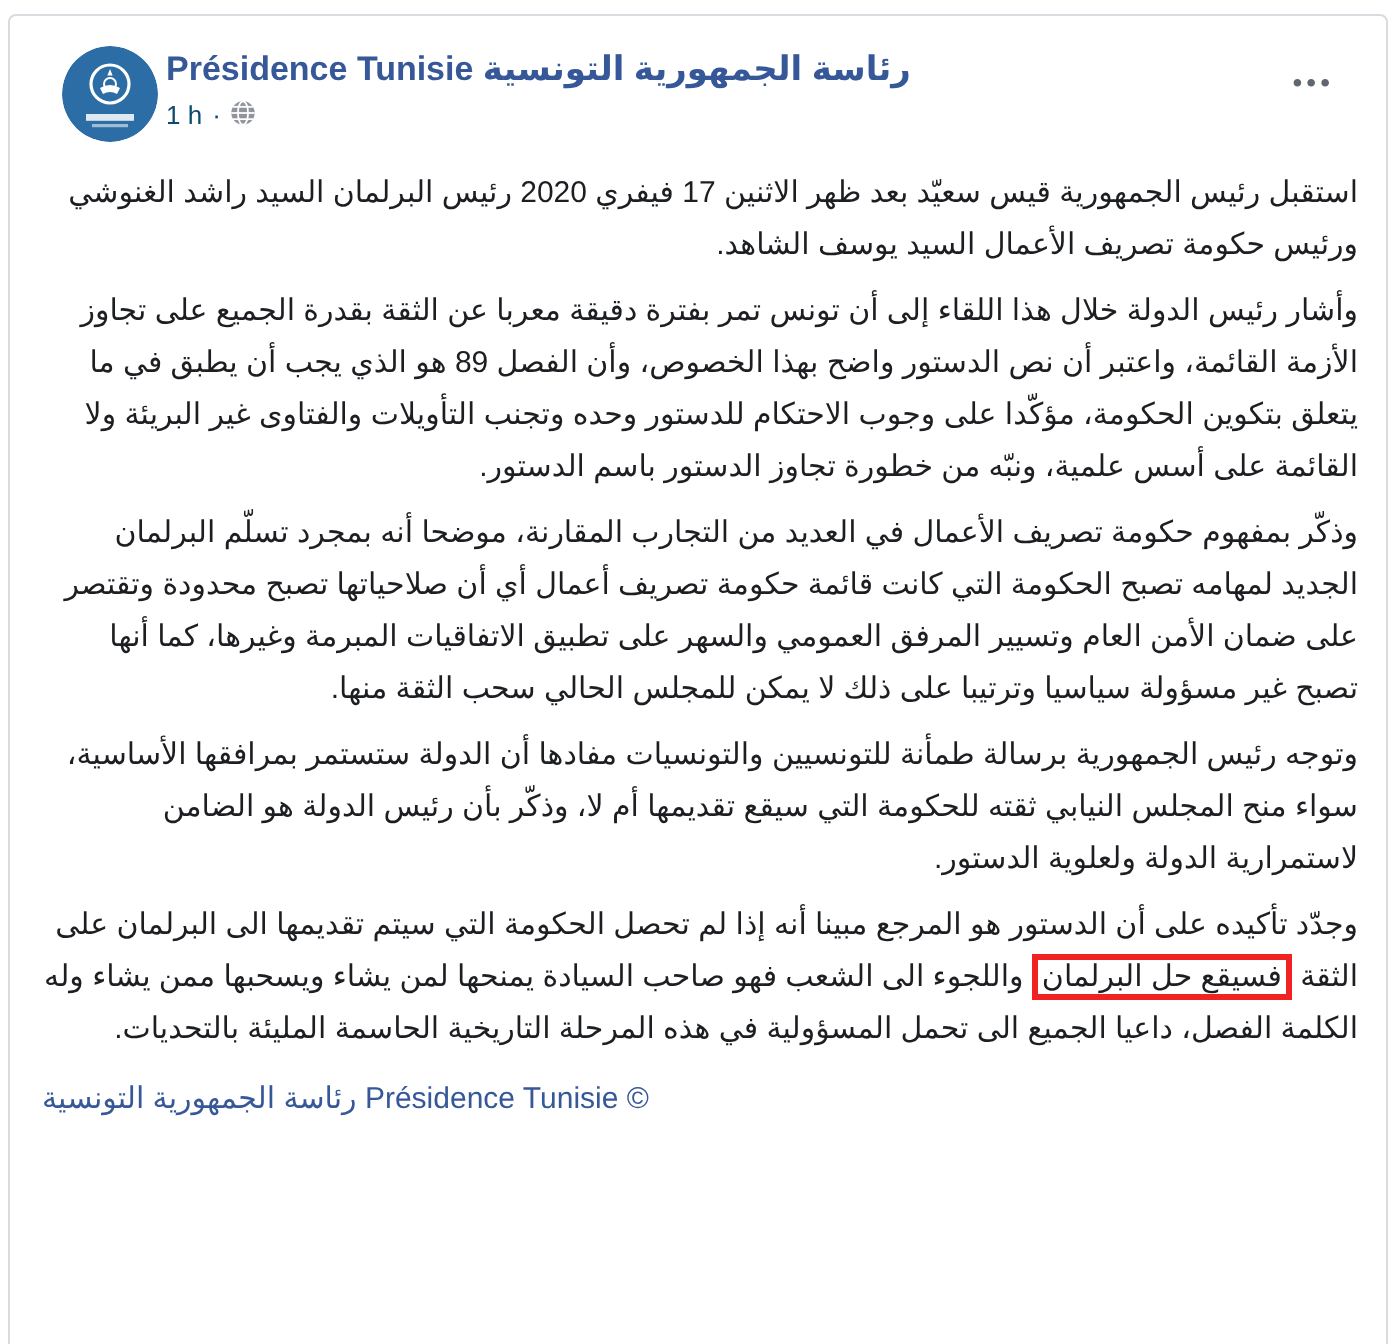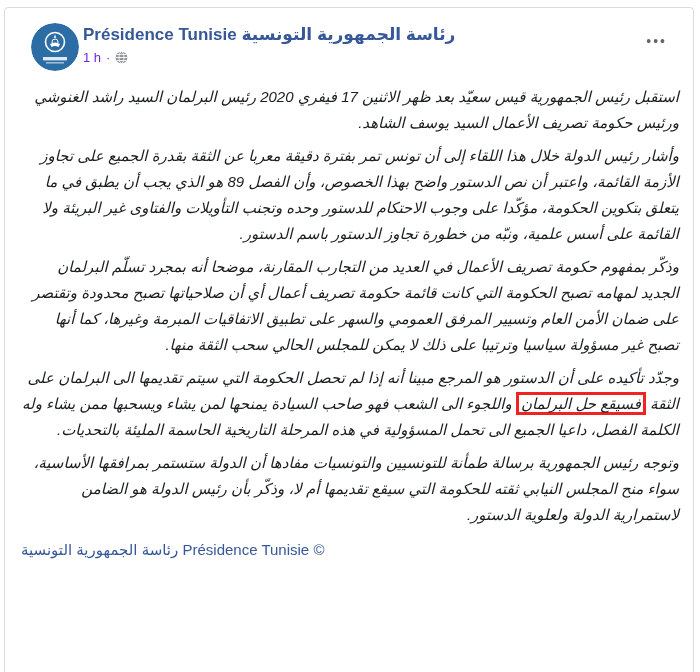--- a/index.html
+++ b/index.html
@@ -4,27 +4,27 @@
 <style>
   html,body{margin:0;padding:0;width:700px;height:672px;overflow:hidden;background:#ffffff;
     font-family:"Liberation Sans","DejaVu Sans",sans-serif;}
   .card{position:absolute;left:4px;top:7px;width:690px;height:690px;background:#fff;
     border:1px solid #d8dbdf;border-radius:4px 4px 0 0;box-sizing:border-box;}
   .header{position:relative;padding:15px 20px 0 26px;display:flex;align-items:flex-start;}
   .avatar{width:48px;height:48px;border-radius:50%;overflow:hidden;flex:0 0 48px;cursor:pointer;}
   .head-text{margin-left:4px;padding-top:2px;}
   .author{font-size:17px;font-weight:bold;color:#365899;text-decoration:none;direction:ltr;
     display:block;line-height:20px;cursor:pointer;}
-  .meta{margin-top:5px;font-size:13px;color:#6d28d9;display:flex;align-items:center;gap:4px;}
+  .meta{margin-top:5px;font-size:13px;color:#0c4a6e;display:flex;align-items:flex-start;gap:4px;}
   .meta .sep{padding:0 1px;}
   .globe{width:13px;height:13px;display:inline-block;}
   .dots{position:absolute;top:24px;right:22px;color:#616770;font-size:14px;letter-spacing:2px;
     line-height:10px;cursor:pointer;background:none;border:none;padding:4px;}
   .body{direction:rtl;text-align:right;padding:13px 14px 0 16px;font-size:15px;line-height:26px;
-    color:#1c1e21;font-style:italic;}
+    color:#1c1e21;}
   .body p{margin:0 0 7px 0;}
   .hl{border:3px solid #f02222;padding:0 2px;}
   .credit{direction:rtl;text-align:left;padding:2px 14px 0 16px;font-size:15px;line-height:26px;
     color:#365899;cursor:pointer;}
 </style>
 </head>
 <body>
 
 <div class="card">
 
@@ -58,19 +58,19 @@
         </span>
       </div>
     </div>
     <button class="dots">•••</button>
   </div>
 
   <div class="body">
     <p>استقبل رئيس الجمهورية قيس سعيّد بعد ظهر الاثنين 17 فيفري 2020 رئيس البرلمان السيد راشد الغنوشي ورئيس حكومة تصريف الأعمال السيد يوسف الشاهد.</p>
     <p>وأشار رئيس الدولة خلال هذا اللقاء إلى أن تونس تمر بفترة دقيقة معربا عن الثقة بقدرة الجميع على تجاوز الأزمة القائمة، واعتبر أن نص الدستور واضح بهذا الخصوص، وأن الفصل 89 هو الذي يجب أن يطبق في ما يتعلق بتكوين الحكومة، مؤكّدا على وجوب الاحتكام للدستور وحده وتجنب التأويلات والفتاوى غير البريئة ولا القائمة على أسس علمية، ونبّه من خطورة تجاوز الدستور باسم الدستور.</p>
     <p>وذكّر بمفهوم حكومة تصريف الأعمال في العديد من التجارب المقارنة، موضحا أنه بمجرد تسلّم البرلمان الجديد لمهامه تصبح الحكومة التي كانت قائمة حكومة تصريف أعمال أي أن صلاحياتها تصبح محدودة وتقتصر على ضمان الأمن العام وتسيير المرفق العمومي والسهر على تطبيق الاتفاقيات المبرمة وغيرها، كما أنها تصبح غير مسؤولة سياسيا وترتيبا على ذلك لا يمكن للمجلس الحالي سحب الثقة منها.</p>
+    <p>وتوجه رئيس الجمهورية برسالة طمأنة للتونسيين والتونسيات مفادها أن الدولة ستستمر بمرافقها الأساسية، سواء منح المجلس النيابي ثقته للحكومة التي سيقع تقديمها أم لا، وذكّر بأن رئيس الدولة هو الضامن لاستمرارية الدولة ولعلوية الدستور.</p>
     <p><span>وجدّد تأكيده على أن الدستور هو المرجع مبينا أنه إذا لم تحصل الحكومة التي سيتم تقديمها الى البرلمان على الثقة</span> <span class="hl">فسيقع حل البرلمان</span> <span>واللجوء الى الشعب فهو صاحب السيادة يمنحها لمن يشاء ويسحبها ممن يشاء وله الكلمة الفصل، داعيا الجميع الى تحمل المسؤولية في هذه المرحلة التاريخية الحاسمة المليئة بالتحديات.</span></p>
-    <p>وتوجه رئيس الجمهورية برسالة طمأنة للتونسيين والتونسيات مفادها أن الدولة ستستمر بمرافقها الأساسية، سواء منح المجلس النيابي ثقته للحكومة التي سيقع تقديمها أم لا، وذكّر بأن رئيس الدولة هو الضامن لاستمرارية الدولة ولعلوية الدستور.</p>
   </div>
 
   <div class="credit">© Présidence Tunisie رئاسة الجمهورية التونسية</div>
 
 </div>
 
 </body></html>

